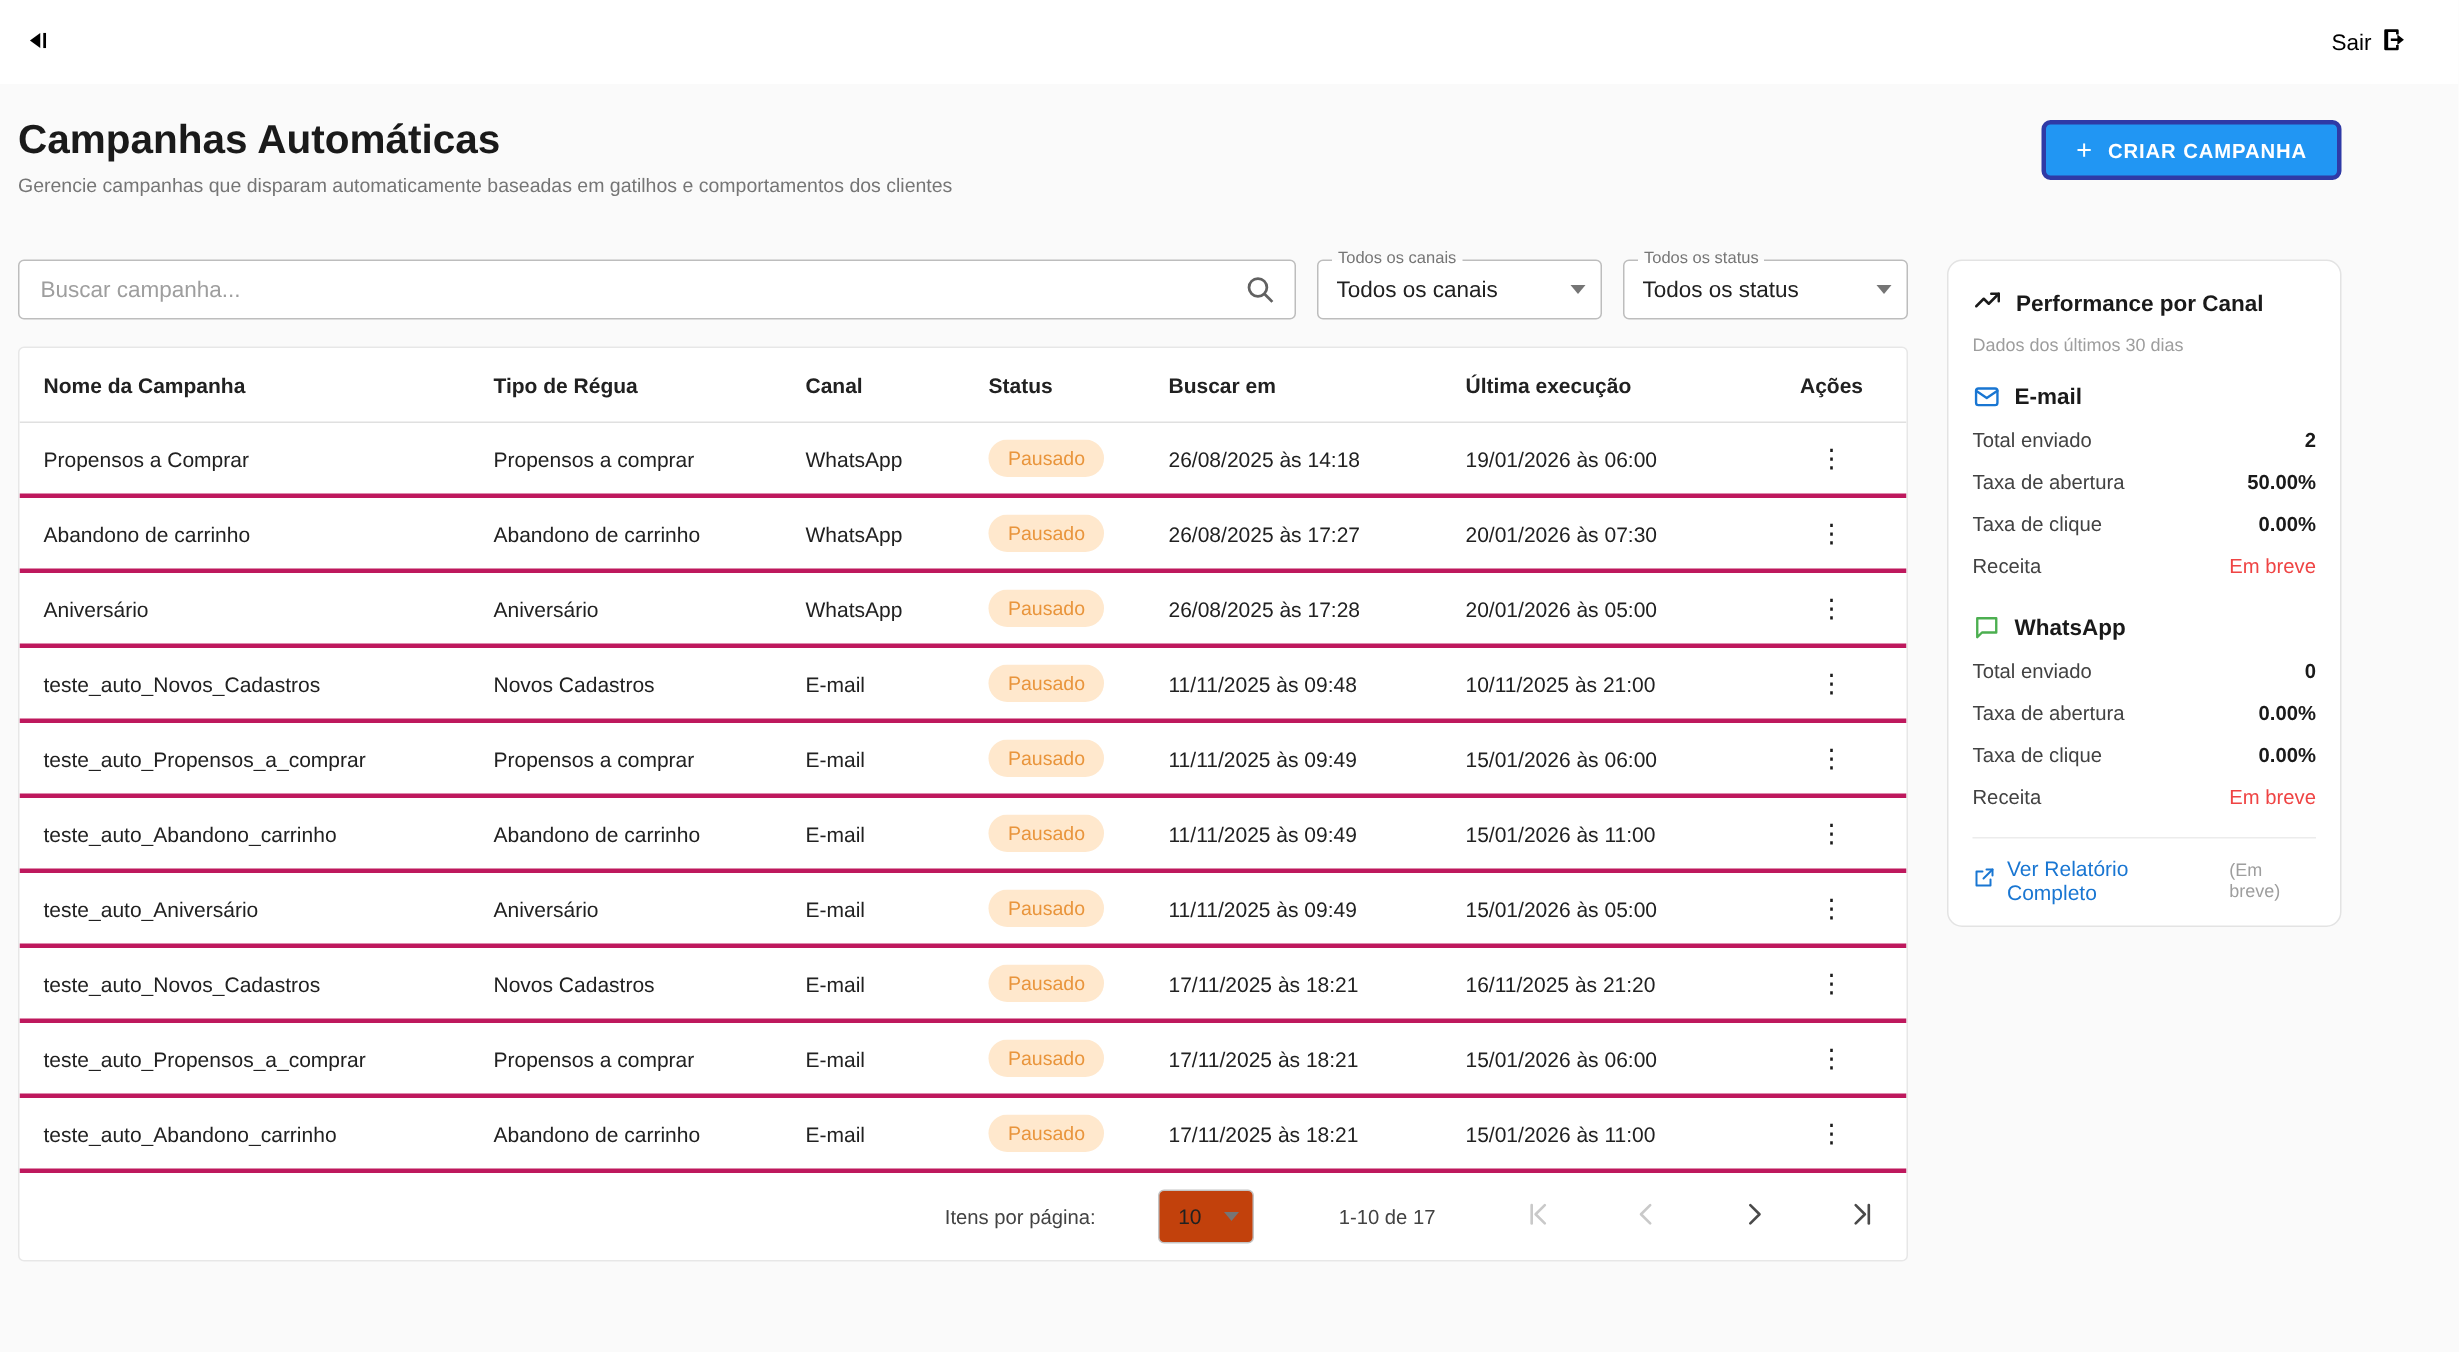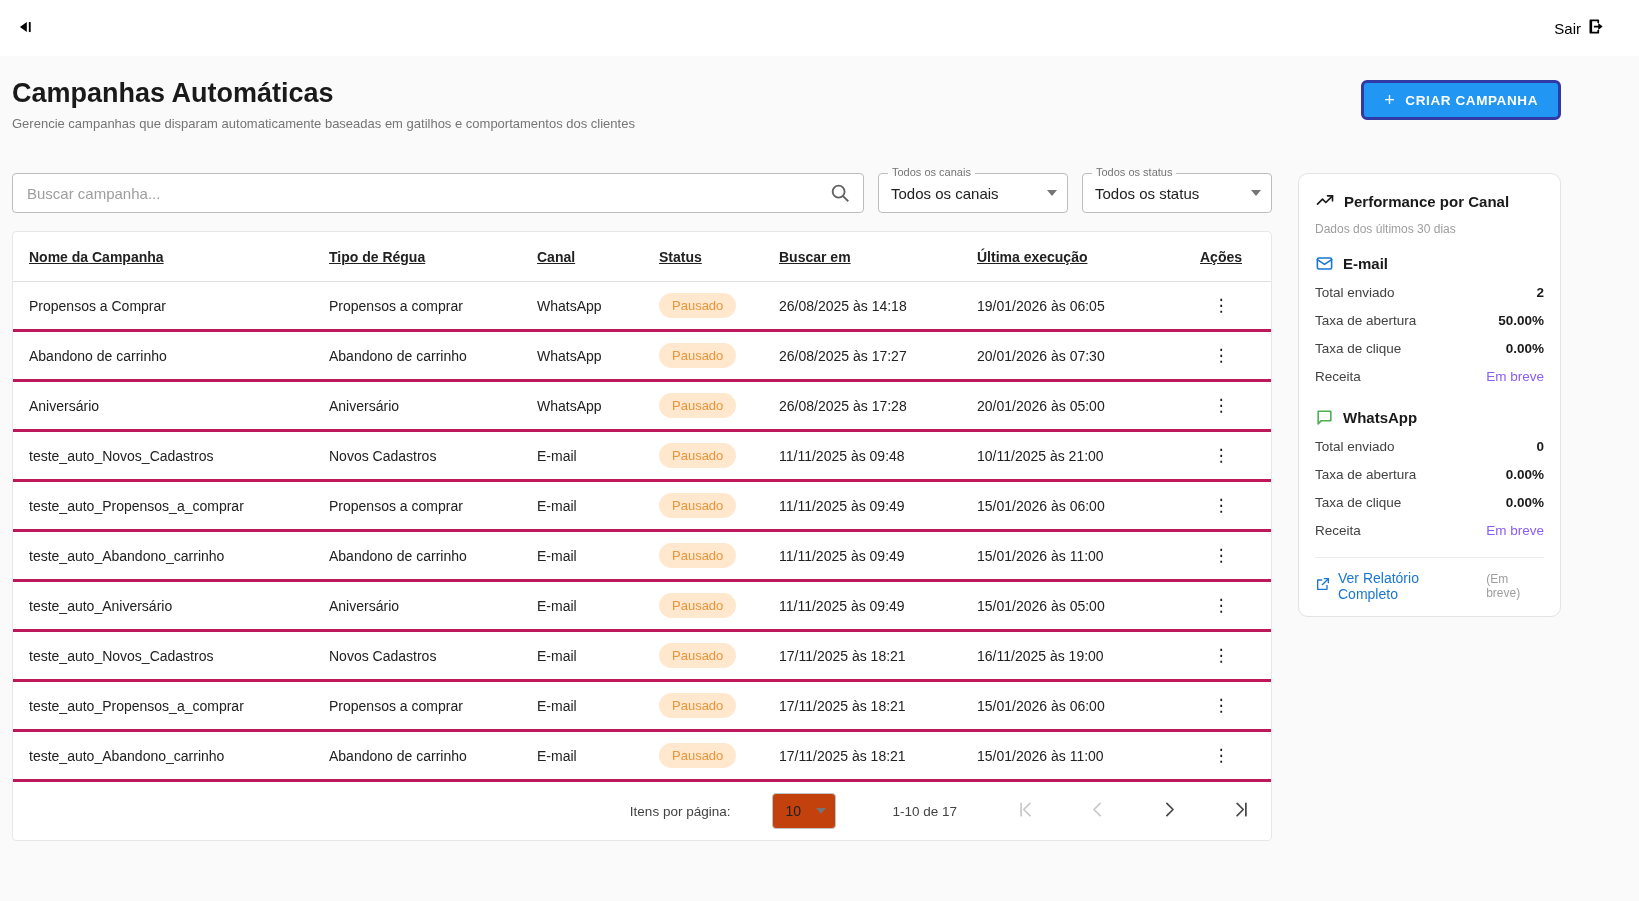--- a/index.html
+++ b/index.html
@@ -64,21 +64,21 @@
   .select .value { font-size:15px; color:#212121; white-space:nowrap; }
   .caret { width:0; height:0; border-left:5px solid transparent; border-right:5px solid transparent; border-top:6px solid #757575; flex:none; }
 
   
   .table-card { background:#fff; border:1px solid #e7e7e7; border-radius:4px; overflow:hidden; }
   .grid-row {
     display:grid;
     grid-template-columns:300px 208px 122px 120px 198px 210px 100px;
     align-items:center;
   }
-  .thead-row { height:50px; border-bottom:1px solid #e0e0e0;text-decoration:underline; }
+  .thead-row { height:50px; border-bottom:1px solid #e0e0e0; }
   .th { padding:0 16px; font-size:14px; font-weight:bold; color:#212121; white-space:nowrap; }
   .trow { height:50px; border-bottom:3px solid #be185d; }
   .td { padding:0 16px; font-size:14px; color:#212121; white-space:nowrap; overflow:hidden; text-overflow:ellipsis; }
   .center { text-align:center; }
   .badge {
     display:inline-block; background:#ffe8cd; color:#e9953c;
     font-size:13px; padding:5px 13px; border-radius:16px; line-height:1.2;
   }
   .actions-btn {
     background:none; border:none; cursor:pointer; width:36px; height:36px; border-radius:50%;
@@ -109,21 +109,21 @@
   }
   .perf-head { display:flex; align-items:center; gap:9px; font-size:15px; font-weight:bold; color:#1a1a1a; }
   .perf-head svg { width:20px; height:20px; }
   .perf-sub { margin-top:9px; font-size:12px; color:#9e9e9e; }
   .perf-channel { margin-top:18px; }
   .perf-channel-head { display:flex; align-items:center; gap:9px; font-size:15px; font-weight:bold; color:#1a1a1a; margin-bottom:5px; }
   .ch-icon svg { width:19px; height:19px; display:block; }
   .perf-metric { display:flex; justify-content:space-between; align-items:center; padding:6.5px 0; font-size:13.5px;gap:32px; }
   .metric-label { color:#424242; }
   .metric-value { font-weight:bold; color:#1a1a1a; }
-  .metric-value.muted { color:#8b5cf6; font-weight:normal; }
+  .metric-value.muted { color:#ef4444; font-weight:normal; }
   .perf-divider { height:1px; background:#ececec; margin:13px 0 12px; }
   .report-row { display:flex; align-items:center; gap:7px; }
   .report-row svg { width:16px; height:16px; }
   .report-link { color:#1976d2; font-size:14px; cursor:pointer; }
   .report-suffix { color:#9e9e9e; font-size:12px; }
 </style>
 </head>
 <body>
 
 <header class="topbar">
@@ -200,21 +200,21 @@
 
         <div>
   <div class="grid-row trow">
     <div class="td">Propensos a Comprar</div>
     <div class="td">Propensos a comprar</div>
     <div class="td">WhatsApp</div>
     <div class="td">
       <span class="badge">Pausado</span>
     </div>
     <div class="td">26/08/2025 às 14:18</div>
-    <div class="td">19/01/2026 às 06:05</div>
+    <div class="td">19/01/2026 às 06:00</div>
     <div class="td center">
       <button class="actions-btn"><span>⋮</span></button>
     </div>
   </div>
 
   <div class="grid-row trow">
     <div class="td">Abandono de carrinho</div>
     <div class="td">Abandono de carrinho</div>
     <div class="td">WhatsApp</div>
     <div class="td">
@@ -298,21 +298,21 @@
   </div>
 
   <div class="grid-row trow">
     <div class="td">teste_auto_Novos_Cadastros</div>
     <div class="td">Novos Cadastros</div>
     <div class="td">E-mail</div>
     <div class="td">
       <span class="badge">Pausado</span>
     </div>
     <div class="td">17/11/2025 às 18:21</div>
-    <div class="td">16/11/2025 às 19:00</div>
+    <div class="td">16/11/2025 às 21:20</div>
     <div class="td center">
       <button class="actions-btn"><span>⋮</span></button>
     </div>
   </div>
 
   <div class="grid-row trow">
     <div class="td">teste_auto_Propensos_a_comprar</div>
     <div class="td">Propensos a comprar</div>
     <div class="td">E-mail</div>
     <div class="td">

